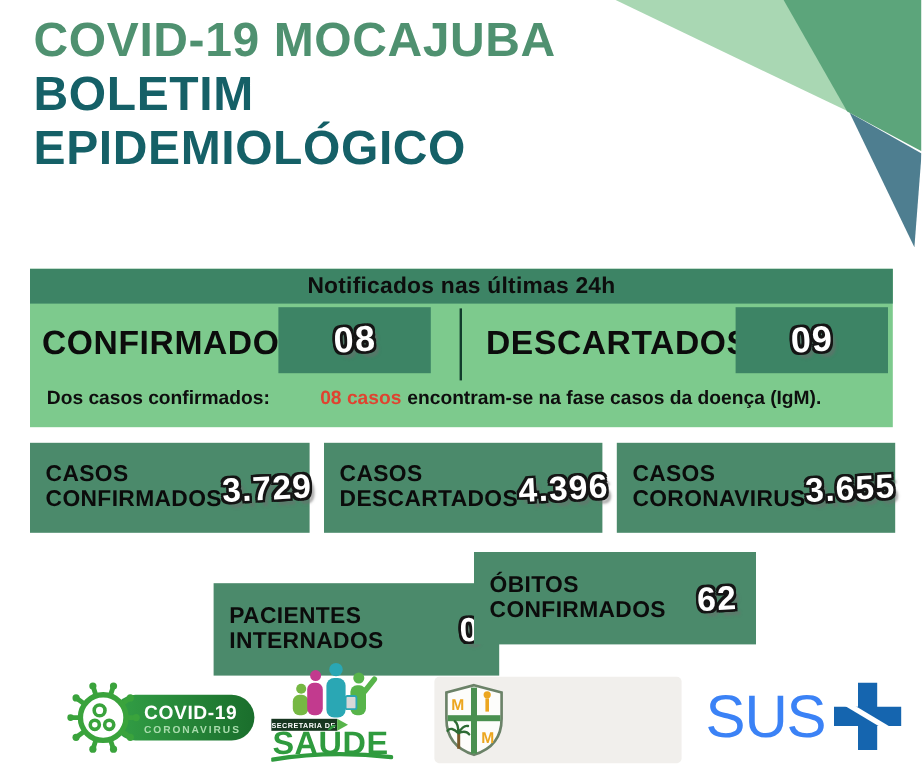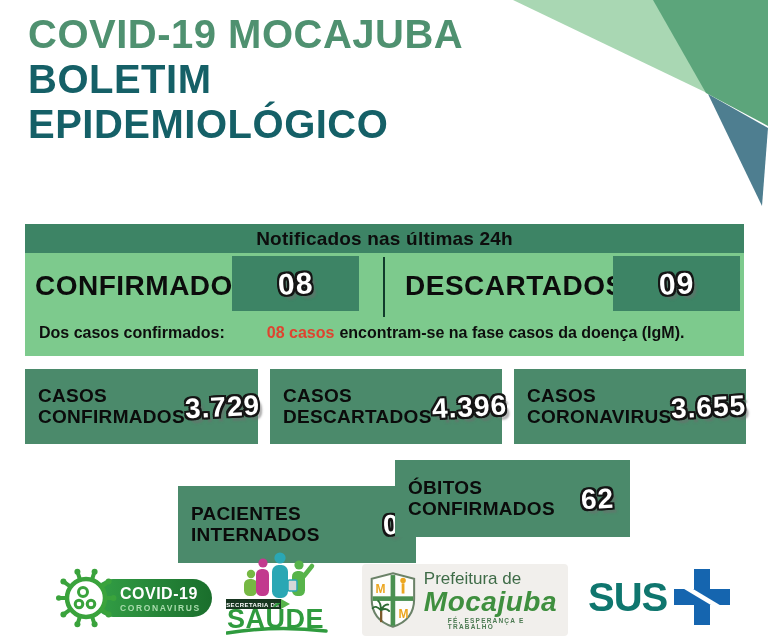--- a/index.html
+++ b/index.html
@@ -61,21 +61,21 @@
   .footer-logo { position:absolute; }
   .covid-logo { left:56px; top:566px; }
   .saude-logo { left:226px; top:550px; }
   .mocajuba-logo { left:362px; top:564px; width:206px; height:72px; background:#f1efec; border-radius:4px;
                    display:flex; align-items:center; padding:0 6px; box-sizing:border-box; }
   .moc-text { margin-left:6px; line-height:1; }
   .moc-line1 { font-size:17px; color:#3e6b47; font-weight:500; }
   .moc-line2 { font-size:28px; color:#3f8f3f; font-weight:800; font-style:italic; margin-top:1px; letter-spacing:0.5px; }
   .moc-line3 { font-size:6.5px; color:#4c7a52; font-weight:700; letter-spacing:1.2px; margin-top:2px; margin-left:24px; }
   .sus-logo { left:588px; top:568px; display:flex; align-items:center; }
-  .sus-text { font-size:40px; font-weight:700; color:#0f766e; letter-spacing:-1px; margin-right:6px; }
+  .sus-text { font-size:50px; font-weight:400; color:#3b82f6; letter-spacing:-1px; margin-right:6px; }
 </style>
 </head>
 <body>
 
 <div class="page">
 
   <svg class="corner-svg" viewBox="0 0 768 643" xmlns="http://www.w3.org/2000/svg">
     <polygon points="513,0 660,0 707,93" fill="#a9d7b3"></polygon>
     <polygon points="708,94 768,128 762,206" fill="#4e7e90"></polygon>
     <polygon points="653,0 768,0 768,126 706,93" fill="#5ca57b"></polygon>
@@ -219,25 +219,20 @@
       <text x="33" y="50" font-family="Liberation Sans, sans-serif" font-size="13" font-weight="800" fill="#eca61f">M</text>
       <g>
         <rect x="36.5" y="13" width="3" height="11" fill="#eca61f"></rect>
         <circle cx="38" cy="10" r="3" fill="#eca61f"></circle>
       </g>
       <g>
         <rect x="13" y="42" width="2.5" height="13" fill="#7a5a2a"></rect>
         <path d="M14 42 q-6 -6 -9 -2 M14 42 q0 -8 -3 -10 M14 42 q4 -7 8 -6 M14 42 q6 -3 9 1" stroke="#2e6b34" stroke-width="2" fill="none" stroke-linecap="round"></path>
       </g>
     </svg>
-    <div class="moc-text">
-      <div class="moc-line1">Prefeitura de</div>
-      <div class="moc-line2">Mocajuba</div>
-      <div class="moc-line3">FÉ, ESPERANÇA E TRABALHO</div>
-    </div>
   </div>
 
   <div class="footer-logo sus-logo">
     <div class="sus-text">SUS</div>
     <svg width="58" height="58" viewBox="0 0 58 58" xmlns="http://www.w3.org/2000/svg">
       <path d="M21 1 H37 V21 H57 V37 H37 V57 H21 V37 H1 V21 H21 Z" fill="#1565af"></path>
       <line x1="9" y1="17" x2="49" y2="41" stroke="#ffffff" stroke-width="4.5"></line>
     </svg>
   </div>
 

